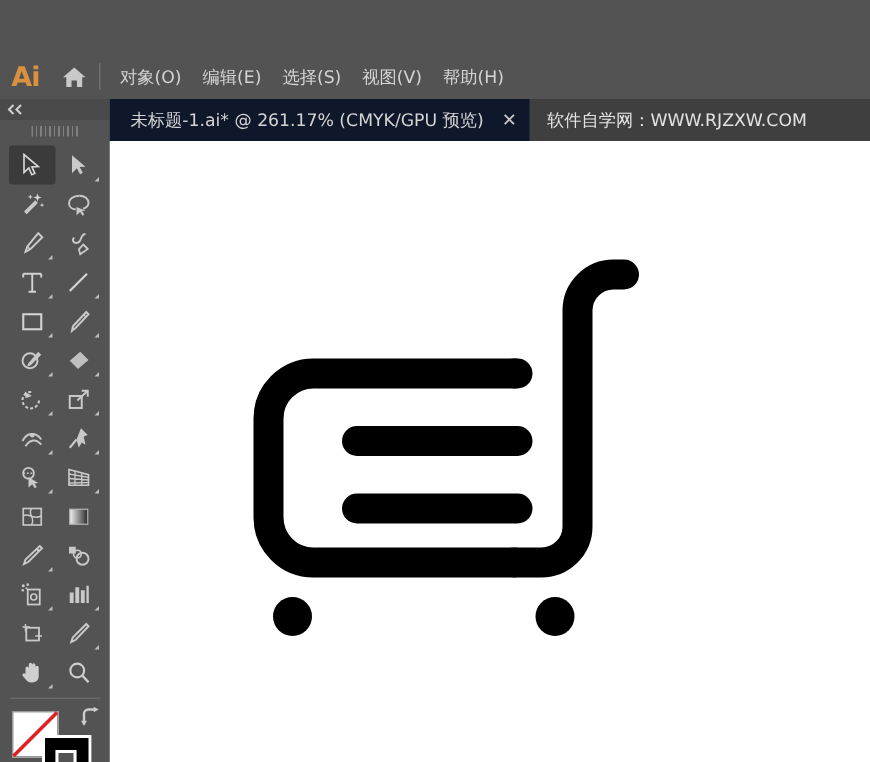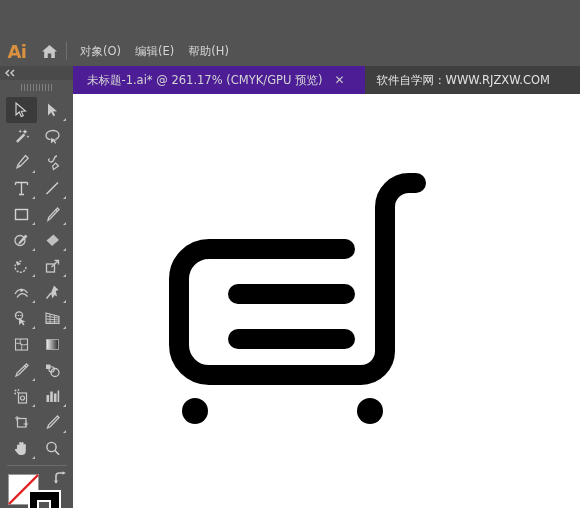--- a/index.html
+++ b/index.html
@@ -31,22 +31,22 @@
     color:#d4d4d4;font-size:11.5px;padding:4px 7px;white-space:nowrap;
     font-family:"DejaVu Sans","Liberation Sans",sans-serif;
   }
 
   
   .tabbar{
     position:absolute;left:73px;top:30px;width:507px;height:28px;
     background:#3f3f3f;display:flex;align-items:stretch;
   }
   .tab{
-    background:#4c1d95;display:flex;align-items:center;
-    padding:0 16px 0 14px;height:28px;box-sizing:border-box;
+    background:#0f172a;display:flex;align-items:center;
+    padding:0 4px 0 14px;height:28px;box-sizing:border-box;
   }
   .tab-title{color:#d4d4d4;font-size:11.5px;white-space:nowrap;}
   .tab-close{
     color:#c8c8c8;font-size:12px;margin-left:12px;margin-right:4px;
     line-height:1;font-weight:bold;
   }
   .tab-promo{
     display:flex;align-items:center;padding:12px 12px;
     color:#e2e2e2;font-size:11.5px;white-space:nowrap;
   }
@@ -130,20 +130,22 @@
     <div class="ai-logo">Ai</div>
     <div class="home-btn">
       <svg width="17" height="15" viewBox="0 0 17 15">
         <path d="M8.5 1 L16 7.5 L13.8 7.5 L13.8 14 L10.3 14 L10.3 9.6 L6.7 9.6 L6.7 14 L3.2 14 L3.2 7.5 L1 7.5 Z" fill="#c9c9c9"></path>
       </svg>
     </div>
     <div class="menu-sep"></div>
     <div class="menu-items">
       <div class="menu-item">对象(O)</div>
       <div class="menu-item">编辑(E)</div>
+      <div class="menu-item">选择(S)</div>
+      <div class="menu-item">视图(V)</div>
       <div class="menu-item">帮助(H)</div>
     </div>
   </div>
 
   <div class="tabbar">
     <div class="tab">
       <span class="tab-title">未标题-1.ai* @ 261.17% (CMYK/GPU 预览)</span>
       <span class="tab-close">✕</span>
     </div>
     <div class="tab-promo">软件自学网：WWW.RJZXW.COM</div>

